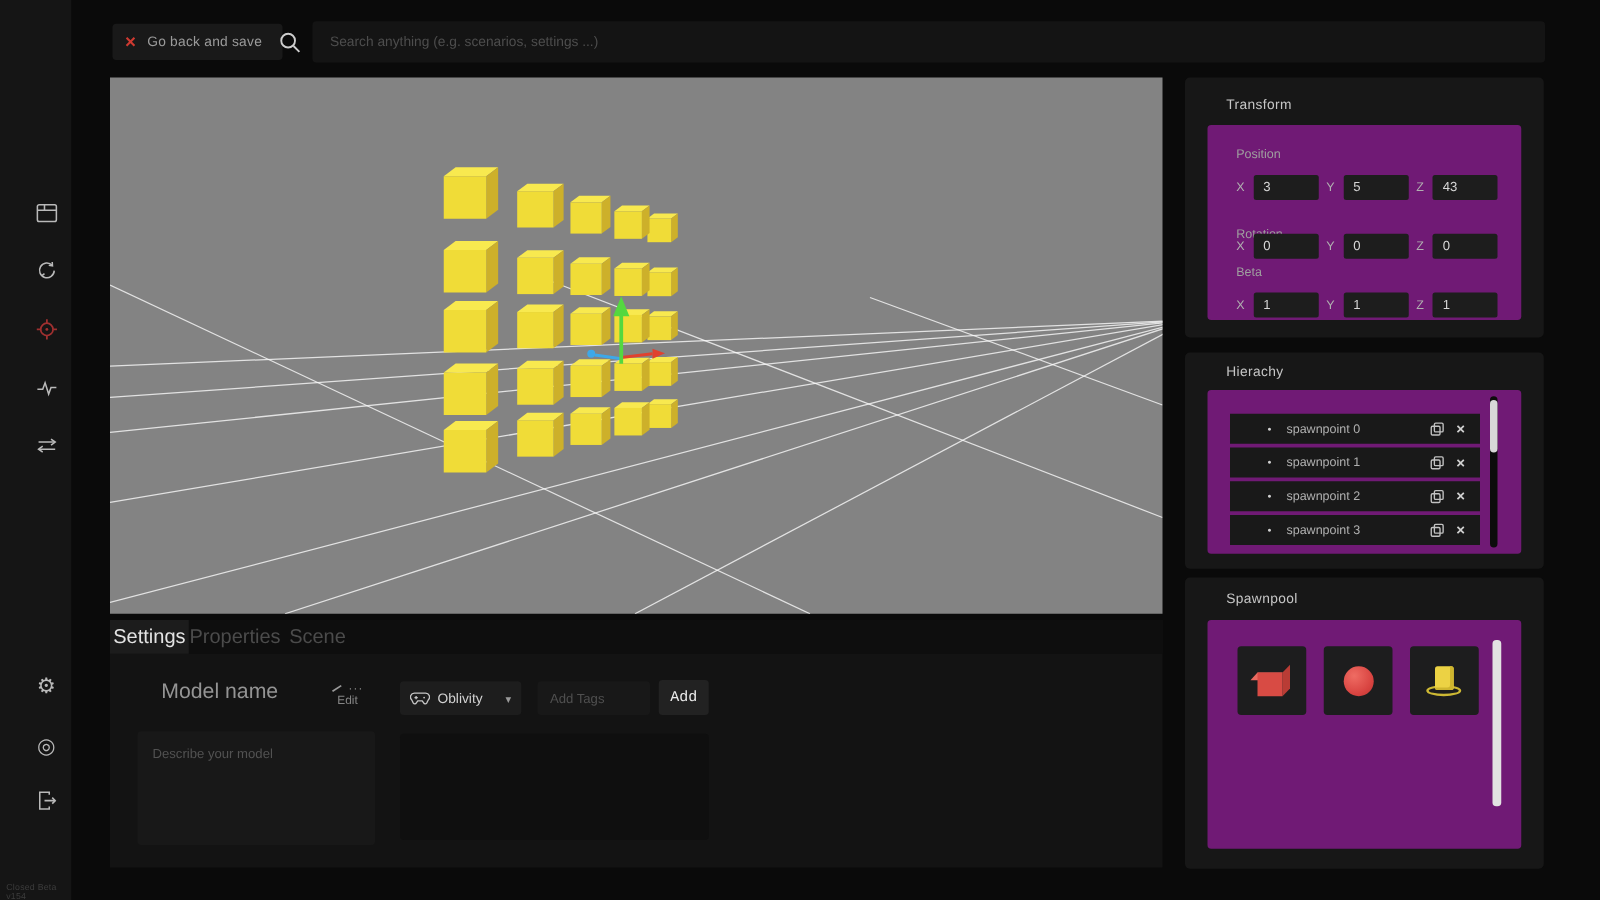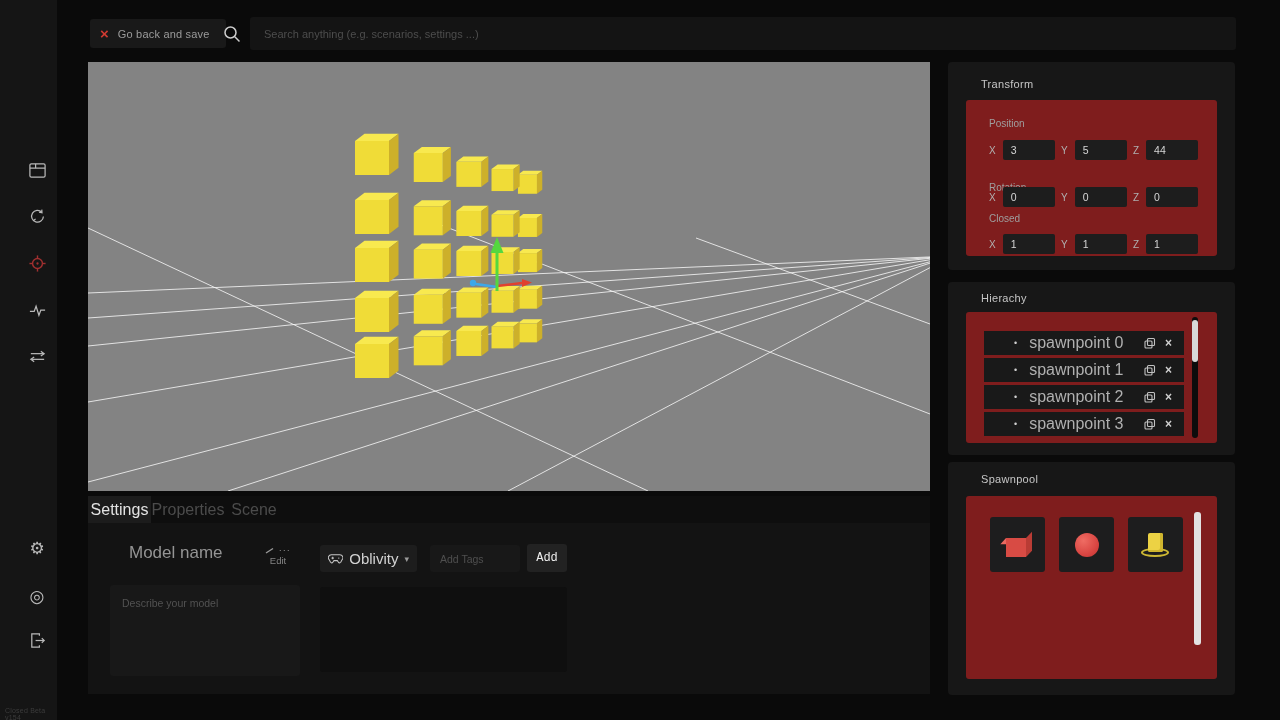--- a/index.html
+++ b/index.html
@@ -36,56 +36,56 @@
   .tab { height:27px; display:flex; align-items:center; justify-content:center;
          font-size:16px; color:#4b4b4b; cursor:pointer; }
   .tab.active { background:#1c1c1c; color:#e3e3e3; }
   #tab-settings { width:63px; } #tab-properties { width:74px; } #tab-scene { width:58px; }
   #model-name { left:41px; top:47px; font-size:17px; color:#949494; }
   #edit-block { left:170px; top:51px; width:40px; text-align:center; cursor:pointer; color:#858585; }
   #edit-block .dots { font-size:9px; letter-spacing:1px; line-height:6px; color:#9a9a9a; }
   #edit-block .lbl { font-size:9.5px; }
   #game-select { left:232px; top:49px; width:97px; height:27px; background:#1d1d1d; border-radius:3px;
                  display:flex; align-items:center; padding:0 8px; gap:6px; cursor:pointer; }
-  #game-select .lbl { color:#d2d2d2; font-size:15px; flex:1; }
+  #game-select .lbl { color:#d2d2d2; font-size:11px; flex:1; }
   #game-select .chev { color:#9a9a9a; font-size:9px; }
   #tags-input { left:342px; top:49px; width:90px; height:27px; background:#181818; border:none;
                 border-radius:3px; color:#cfcfcf; font-size:10.5px; padding:0 10px; outline:none;
                 font-family:"Liberation Sans",sans-serif; }
   #tags-input::placeholder { color:#4f4f4f; }
   #add-btn { left:439px; top:48px; width:40px; height:28px; background:#222; border-radius:3px;
              display:flex; align-items:center; justify-content:center; color:#ececec;
              font-size:12px; cursor:pointer;font-family:Liberation Mono, monospace; }
   #describe-input { left:22px; top:89px; width:190px; height:91px; background:#181818; border:none;
                     border-radius:3px; color:#cfcfcf; font-size:10.5px; padding:12px; resize:none;
                     outline:none; font-family:"Liberation Sans",sans-serif; }
   #describe-input::placeholder { color:#525252; }
   #tags-panel { left:232px; top:91px; width:247px; height:85px; background:#0f0f0f; border-radius:3px; }
 
   
   .card { position:absolute; left:948px; width:287px; background:#171717; border-radius:4px; }
   .card-title { position:absolute; left:33px; font-size:11px; color:#c6c6c6; letter-spacing:.3px;text-align:right; }
-  .inner { position:absolute; left:18px; width:251px; background:#7f1d1d; border-radius:3px; }
+  .inner { position:absolute; left:18px; width:251px; background:#701a75; border-radius:3px; }
 
   #transform-card { top:62px; height:208px; }
   #transform-card .card-title { top:16px; }
   #transform-inner { top:38px; height:156px; }
   .group-label { position:absolute; left:23px; font-size:10px; color:#9f9f9f; }
   .axis-cell { position:absolute; display:flex; align-items:center; gap:7px; }
   .axis-letter { font-size:10px; color:#b0b0b0; }
   .axis-box { width:52px; height:20px; background:#1d1d1d; border-radius:2px; display:flex;
               align-items:center; padding-left:8px; font-size:10.5px; color:#d6d6d6; }
 
   #hierarchy-card { top:282px; height:173px; }
   #hierarchy-card .card-title { top:10px; }
   #hierarchy-inner { top:30px; height:131px; }
   .h-row { position:absolute; left:18px; width:200px; height:24px; background:#191919;
            display:flex; align-items:center; }
   .h-row .bullet { margin-left:30px; color:#d0d0d0; font-size:9px; }
-  .h-row .lbl { margin-left:12px; color:#b0b0b0; font-size:16px; flex:1; }
+  .h-row .lbl { margin-left:12px; color:#b0b0b0; font-size:10px; flex:1; }
   .h-row .copy { width:14px; margin-right:8px; cursor:pointer; }
   .h-row .del { color:#d0d0d0; font-size:12px; font-weight:bold; margin-right:12px; cursor:pointer; }
   #h-scroll-track { position:absolute; left:226px; top:5px; width:6px; height:121px; background:#0c0c0c; border-radius:3px; }
   #h-scroll-thumb { position:absolute; left:0; top:3px; width:6px; height:42px; background:#d8d8d8; border-radius:3px; }
 
   #spawnpool-card { top:462px; height:233px; }
   #spawnpool-card .card-title { top:11px; }
   #spawnpool-inner { top:34px; height:183px; }
   .pool-tile { position:absolute; top:21px; width:55px; height:55px; background:#1d1d1e; border-radius:3px;
                display:flex; align-items:center; justify-content:center; cursor:pointer; }
@@ -326,38 +326,38 @@
     <div class="axis-cell" style="left:23px;top:40px">
       <span class="axis-letter">X</span>
       <span class="axis-box">3</span>
     </div>
     <div class="axis-cell" style="left:95px;top:40px">
       <span class="axis-letter">Y</span>
       <span class="axis-box">5</span>
     </div>
     <div class="axis-cell" style="left:167px;top:40px">
       <span class="axis-letter">Z</span>
-      <span class="axis-box">44</span>
+      <span class="axis-box">43</span>
     </div>
 
     <div class="group-label" style="top:82px">Rotation</div>
     <div class="axis-cell" style="left:23px;top:87px">
       <span class="axis-letter">X</span>
       <span class="axis-box">0</span>
     </div>
     <div class="axis-cell" style="left:95px;top:87px">
       <span class="axis-letter">Y</span>
       <span class="axis-box">0</span>
     </div>
     <div class="axis-cell" style="left:167px;top:87px">
       <span class="axis-letter">Z</span>
       <span class="axis-box">0</span>
     </div>
 
-    <div class="group-label" style="top:113px">Closed</div>
+    <div class="group-label" style="top:113px">Beta</div>
     <div class="axis-cell" style="left:23px;top:134px">
       <span class="axis-letter">X</span>
       <span class="axis-box">1</span>
     </div>
     <div class="axis-cell" style="left:95px;top:134px">
       <span class="axis-letter">Y</span>
       <span class="axis-box">1</span>
     </div>
     <div class="axis-cell" style="left:167px;top:134px">
       <span class="axis-letter">Z</span>

